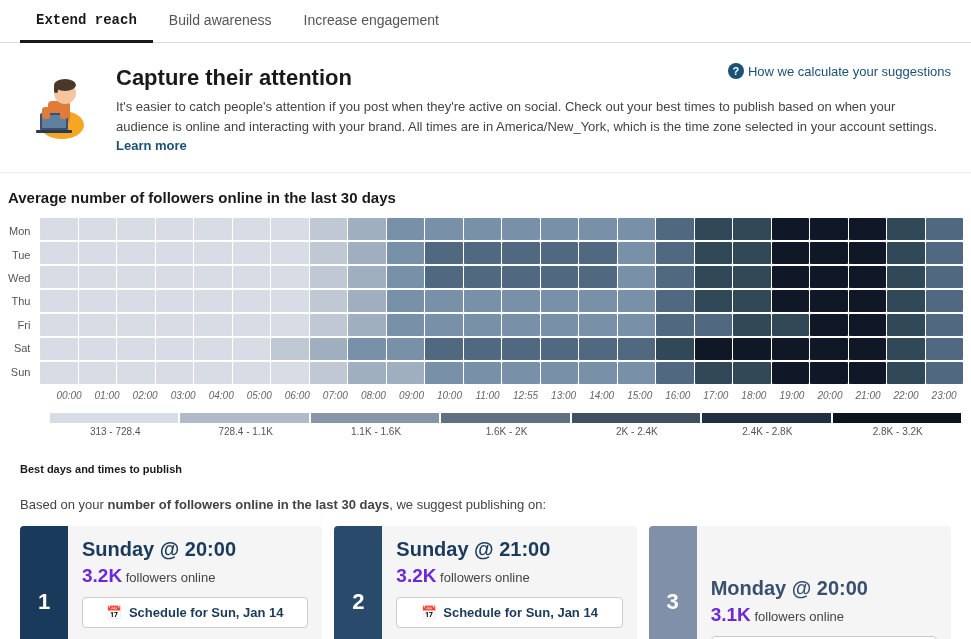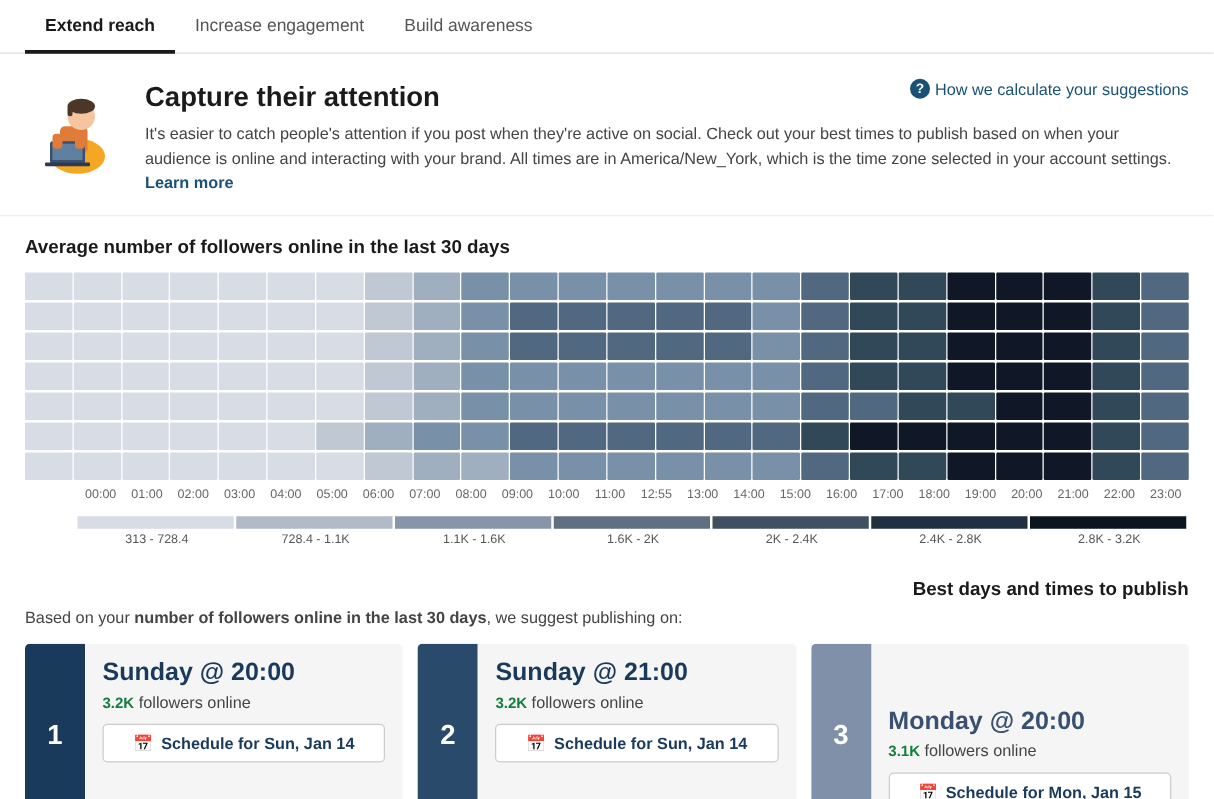--- a/index.html
+++ b/index.html
@@ -1,77 +1,77 @@
 <!DOCTYPE html>
 <html><head>
   <meta charset="utf-8">
   <style>
     * { box-sizing: border-box; margin: 0; padding: 0; }
     body { font-family: -apple-system, BlinkMacSystemFont, 'Segoe UI', sans-serif; background: #fff; color: #1a1a1a; font-size: 14px; width: 971px; }
 
     
     .tabs { display: flex; border-bottom: 1px solid #ddd; padding: 0 20px; }
     .tab { padding: 12px 16px; cursor: pointer; font-size: 14px; color: #555; border-bottom: 3px solid transparent; margin-bottom: -1px; }
-    .tab.active { color: #1a1a1a; font-weight: 700; border-bottom: 3px solid #1a1a1a; }
+    .tab.active { color: #1a1a1a; font-weight: 700; border-bottom: 3px solid #1a1a1a; font-family: Liberation Mono, monospace; }
 
     
     .hero { display: flex; align-items: flex-start; padding: 20px 20px 16px; border-bottom: 1px solid #eee; position: relative; }
     .hero-img { width: 80px; height: 80px; margin-right: 16px; flex-shrink: 0; }
     .hero-content { flex: 1; }
     .goal-label { font-size: 11px; font-weight: 700; color: #777; letter-spacing: 0.5px; text-transform: uppercase; }
     .hero-title { font-size: 22px; font-weight: 800; margin: 2px 0 6px; }
     .hero-desc { font-size: 13px; color: #444; line-height: 1.5; }
     .hero-desc a { color: #1a5276; font-weight: 600; text-decoration: none; }
     .help-link { position: absolute; top: 20px; right: 20px; font-size: 13px; color: #1a5276; text-decoration: none; display: flex; align-items: center; gap: 4px; }
 
     
-    .section { padding: 16px 20px; }
+    .section { padding: 16px 8px; }
     .section-title { font-size: 15px; font-weight: 700; margin-bottom: 12px; }
 
     
     .heatmap-container { position: relative; }
     .heatmap-grid { display: flex; }
     .heatmap-labels { display: flex; flex-direction: column; justify-content: space-around; margin-right: 6px; padding: 2px 0; }
     .heatmap-labels span { font-size: 11px; color: #555; height: 22px; display: flex; align-items: center; justify-content: flex-end; padding-right: 4px; }
     .heatmap-cells { flex: 1; }
     .heatmap-row { display: flex; margin-bottom: 2px; }
     .heatmap-cell { flex: 1; height: 22px; margin-right: 1px; border-radius: 1px; }
     .heatmap-cell:last-child { margin-right: 0; }
     .hour-labels { display: flex; margin-left: 42px; margin-top: 4px; }
-    .hour-label { flex: 1; font-size: 10px; color: #666; text-align: center; }
+    .hour-label { flex: 1; font-size: 10px; color: #666; text-align: center; font-style: italic; }
     .legend { display: flex; margin: 8px 0 0 42px; }
     .legend-segment { flex: 1; height: 10px; margin-right: 2px; }
     .legend-labels { display: flex; margin: 3px 0 0 42px; align-items: flex-end; }
     .legend-label { flex: 1; font-size: 10px; color: #555; text-align: center; }
 
     
     .best-times { padding: 10px 20px 20px; }
-    .best-times-title { font-size: 15px; font-weight: 700; margin-bottom: 6px; text-align: right; }
+    .best-times-title { font-size: 11px; font-weight: 700; margin-bottom: 22px; }
     .best-times-subtitle { font-size: 13px; color: #444; margin-bottom: 14px; }
     .best-times-subtitle strong { font-weight: 700; }
     .cards { display: flex; gap: 12px; }
     .card { display: flex; flex: 1; border-radius: 4px; overflow: hidden; background: #f5f5f5; }
     .card-rank { width: 48px; display: flex; align-items: center; justify-content: center; font-size: 22px; font-weight: 800; color: #fff; flex-shrink: 0; }
     .card-rank.rank-1 { background: #1a3a5c; }
     .card-rank.rank-2 { background: #2a4a6c; }
     .card-rank.rank-3 { background: #8090a8; }
     .card-body { flex: 1; padding: 12px 14px; }
     .card-time { font-size: 20px; font-weight: 800; color: #1a3a5c; margin-bottom: 4px; }
     .card-rank.rank-3 ~ .card-body .card-time { color: #3a5070; margin-top: 39px; }
     .card-followers { font-size: 13px; color: #444; margin-bottom: 10px; }
-    .card-followers strong { font-size: 12px; font-weight: 800; color: #15803d; }
+    .card-followers strong { font-size: 19px; font-weight: 800; color: #6d28d9; }
     .card-schedule { display: flex; align-items: center; justify-content: center; gap: 6px; border: 1px solid #ccc; border-radius: 4px; padding: 7px 10px; background: #fff; cursor: pointer; font-size: 13px; color: #1a3a5c; font-weight: 600; }
   </style>
 </head>
 <body>
 
 <div class="tabs">
   <div class="tab active">Extend reach</div>
+  <div class="tab">Build awareness</div>
   <div class="tab">Increase engagement</div>
-  <div class="tab">Build awareness</div>
 </div>
 
 <div class="hero">
   <div class="hero-img">
     
     <svg viewBox="0 0 80 80" xmlns="http://www.w3.org/2000/svg">
 
       <ellipse cx="42" cy="62" rx="22" ry="14" fill="#f5a623"></ellipse>
 
       <rect x="28" y="38" width="22" height="22" rx="4" fill="#e07b39"></rect>
@@ -98,20 +98,29 @@
   <a href="#" class="help-link">
     <span style="width:16px;height:16px;border-radius:50%;background:#1a5276;color:#fff;font-size:11px;display:inline-flex;align-items:center;justify-content:center;font-weight:700;">?</span>
     <span>How we calculate your suggestions</span>
   </a>
 </div>
 
 <div class="section">
   <div class="section-title">Average number of followers online in the last 30 days</div>
   <div class="heatmap-container">
     <div class="heatmap-grid">
+      <div class="heatmap-labels" id="day-labels">
+          <span>Mon</span>
+          <span>Tue</span>
+          <span>Wed</span>
+          <span>Thu</span>
+          <span>Fri</span>
+          <span>Sat</span>
+          <span>Sun</span>
+        </div>
       <div class="heatmap-cells" id="heatmap-cells">
           <div class="heatmap-row">
             <div class="heatmap-cell" title="00:00" style="background: rgb(216, 221, 229);"></div>
             <div class="heatmap-cell" title="01:00" style="background: rgb(216, 221, 229);"></div>
             <div class="heatmap-cell" title="02:00" style="background: rgb(216, 221, 229);"></div>
             <div class="heatmap-cell" title="03:00" style="background: rgb(216, 221, 229);"></div>
             <div class="heatmap-cell" title="04:00" style="background: rgb(216, 221, 229);"></div>
             <div class="heatmap-cell" title="05:00" style="background: rgb(216, 221, 229);"></div>
             <div class="heatmap-cell" title="06:00" style="background: rgb(216, 221, 229);"></div>
             <div class="heatmap-cell" title="07:00" style="background: rgb(192, 200, 212);"></div>

